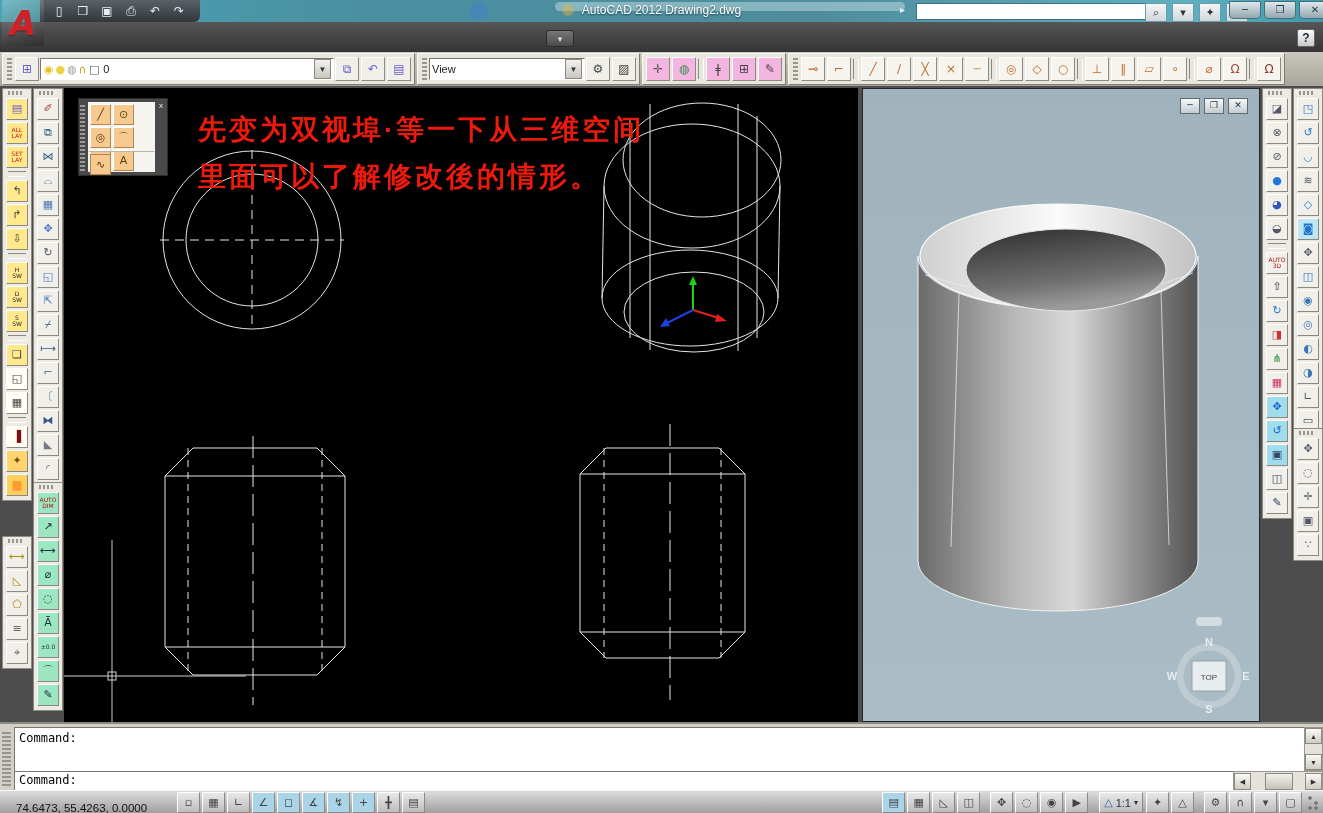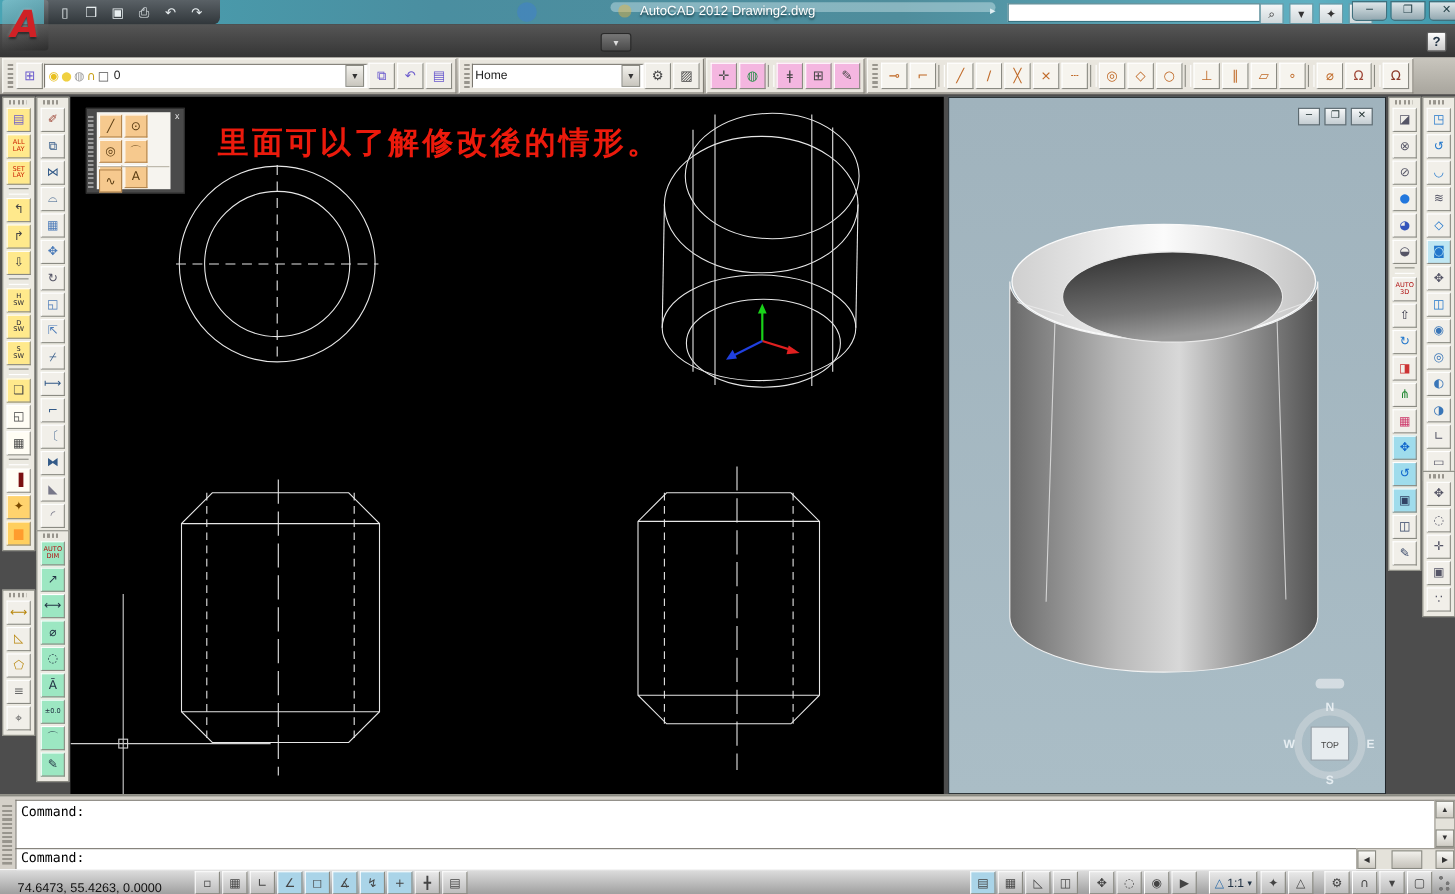--- a/index.html
+++ b/index.html
@@ -182,21 +182,21 @@
       <span style="display:flex;">
 
       <span class="tbtn" style="color: rgb(106, 90, 205);">⧉</span>
           <span class="tbtn" style="color: rgb(106, 90, 205);">↶</span>
           <span class="tbtn" style="color: rgb(106, 90, 205);">▤</span>
         </span>
     </div>
     <div class="htb">
       <span class="hgrip"></span>
       <span class="combo" style="width:150px">
-        <span>Home</span>
+        <span>View</span>
         <span class="arrow">▼</span>
       </span>
       <span style="display:flex;">
 
       <span class="tbtn">⚙</span>
           <span class="tbtn">▨</span>
         </span>
     </div>
     <div class="htb">
 
@@ -358,20 +358,21 @@
           <line x1="606" y1="336" x2="606" y2="612" stroke-dasharray="22 7"></line>
         </g>
 
         <g stroke="#cfcfcf" fill="none" stroke-width="1">
           <line x1="0" y1="588" x2="182" y2="588"></line>
           <line x1="48" y1="452" x2="48" y2="634"></line>
           <rect x="44" y="584" width="8" height="8"></rect>
         </g>
       </svg>
       <div id="annotation">
+        <div>先变为双视埠·等一下从三维空间</div>
         <div>里面可以了解修改後的情形。</div>
       </div>
       <div id="mini-toolbar">
         <div id="mini-grip"></div>
         <div id="mini-inner">
 
         <span class="tbtn">╱</span>
             <span class="tbtn">⊙</span>
             <span class="tbtn">◎</span>
             <span class="tbtn">⌒</span>

